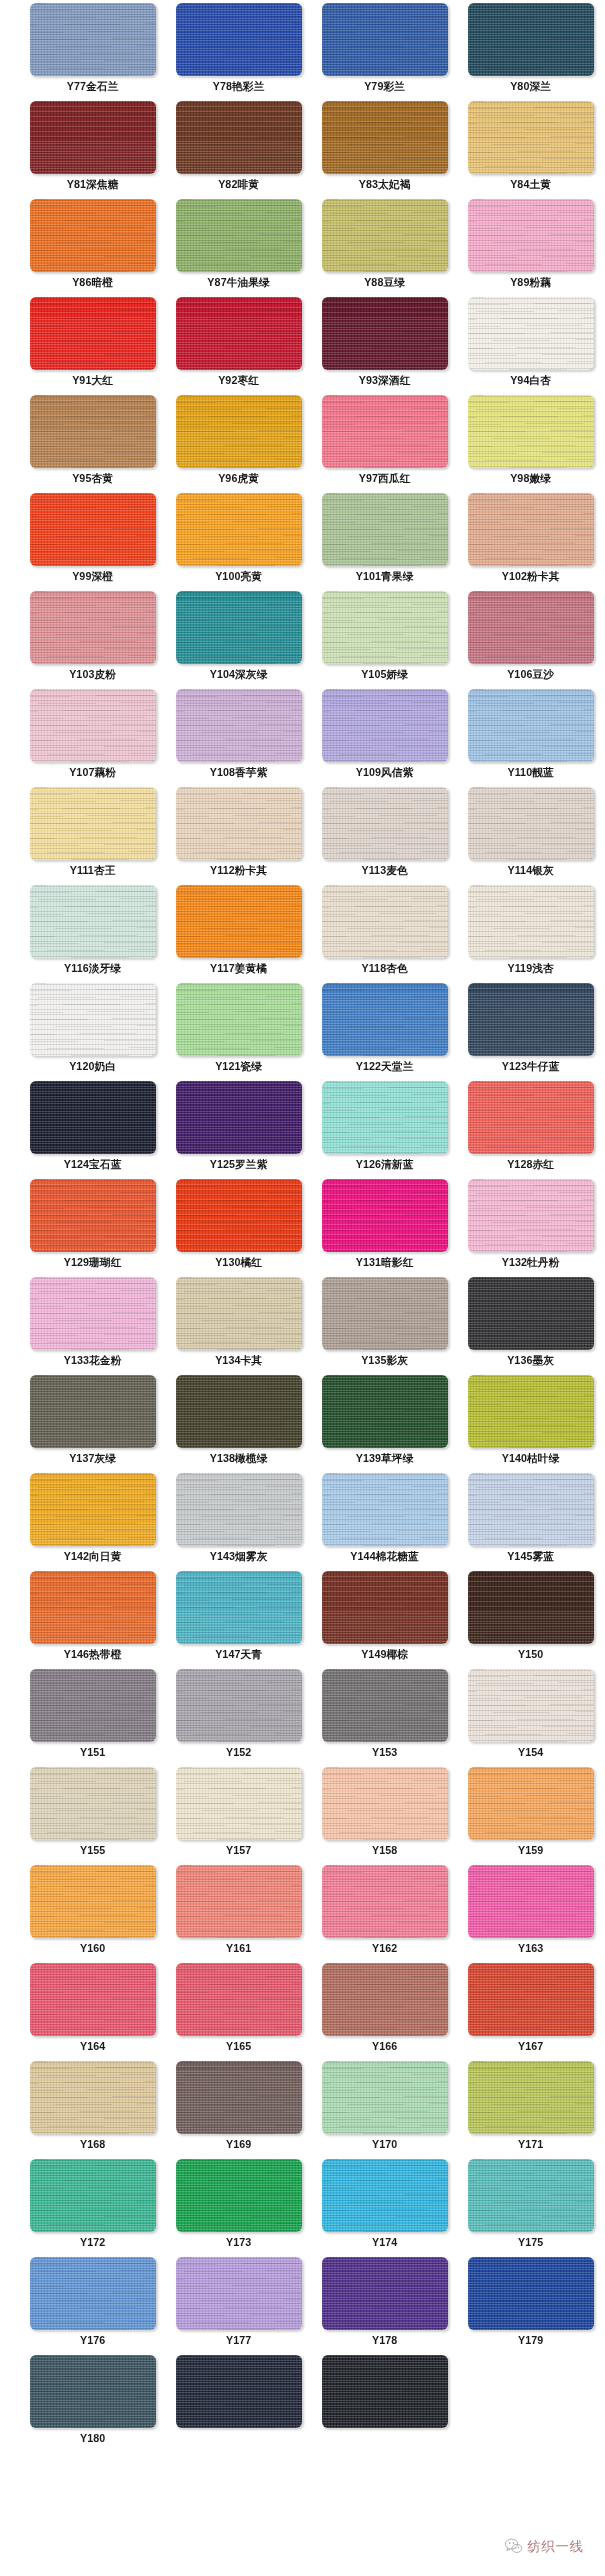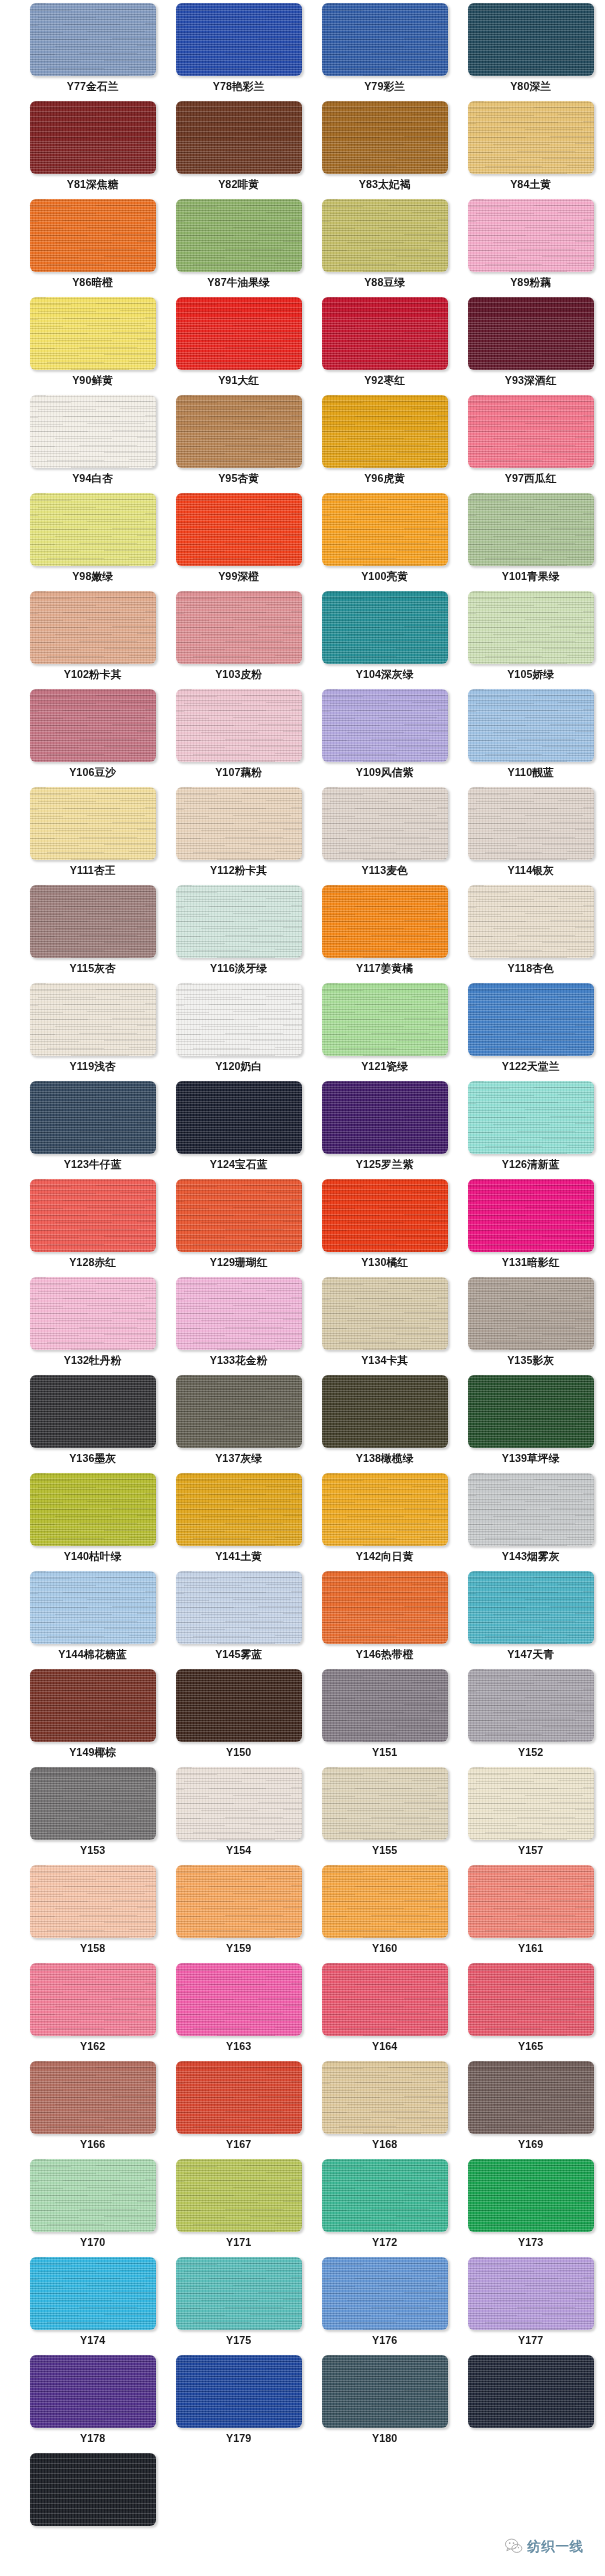--- a/index.html
+++ b/index.html
@@ -106,22 +106,22 @@
     align-items: center;
     gap: 3.9px;
     opacity: 0.62;
   }
   #watermark .wm-icon {
     width: 19px; height: 19px;
     flex: 0 0 auto;
   }
   #watermark .wm-text {
     font-size: 13.5px;
-    font-weight: 700;
-    color: #0c4a6e;
+    font-weight: 400;
+    color: #7f1d1d;
     letter-spacing: 0.6px;
     font-family: "DejaVu Sans", "Liberation Sans", sans-serif;
   }
 </style>
 </head>
 <body>
 
 <div id="swatch-grid">
     <div class="swatch-cell">
       <div class="swatch-chip" style="background-color: rgb(126, 151, 189);"></div>
@@ -165,24 +165,20 @@
     </div>
     <div class="swatch-cell">
       <div class="swatch-chip" style="background-color: rgb(194, 188, 99);"></div>
       <div class="swatch-label">Y88豆绿</div>
     </div>
     <div class="swatch-cell">
       <div class="swatch-chip" style="background-color: rgb(244, 169, 200);"></div>
       <div class="swatch-label">Y89粉藕</div>
     </div>
     <div class="swatch-cell">
-      <div class="swatch-chip" style="background-color: rgb(244, 225, 100);"></div>
-      <div class="swatch-label">Y90鲜黄</div>
-    </div>
-    <div class="swatch-cell">
       <div class="swatch-chip" style="background-color: rgb(232, 31, 25);"></div>
       <div class="swatch-label">Y91大红</div>
     </div>
     <div class="swatch-cell">
       <div class="swatch-chip" style="background-color: rgb(194, 16, 42);"></div>
       <div class="swatch-label">Y92枣红</div>
     </div>
     <div class="swatch-cell">
       <div class="swatch-chip" style="background-color: rgb(94, 19, 38);"></div>
       <div class="swatch-label">Y93深酒红</div>
@@ -237,20 +233,24 @@
     </div>
     <div class="swatch-cell">
       <div class="swatch-chip" style="background-color: rgb(194, 112, 127);"></div>
       <div class="swatch-label">Y106豆沙</div>
     </div>
     <div class="swatch-cell">
       <div class="swatch-chip" style="background-color: rgb(238, 196, 207);"></div>
       <div class="swatch-label">Y107藕粉</div>
     </div>
     <div class="swatch-cell">
+      <div class="swatch-chip" style="background-color: rgb(204, 174, 213);"></div>
+      <div class="swatch-label">Y108香芋紫</div>
+    </div>
+    <div class="swatch-cell">
       <div class="swatch-chip" style="background-color: rgb(176, 166, 222);"></div>
       <div class="swatch-label">Y109风信紫</div>
     </div>
     <div class="swatch-cell">
       <div class="swatch-chip" style="background-color: rgb(157, 193, 228);"></div>
       <div class="swatch-label">Y110靓蓝</div>
     </div>
     <div class="swatch-cell">
       <div class="swatch-chip" style="background-color: rgb(242, 221, 154);"></div>
       <div class="swatch-label">Y111杏王</div>
@@ -261,24 +261,20 @@
     </div>
     <div class="swatch-cell">
       <div class="swatch-chip" style="background-color: rgb(221, 210, 201);"></div>
       <div class="swatch-label">Y113麦色</div>
     </div>
     <div class="swatch-cell">
       <div class="swatch-chip" style="background-color: rgb(222, 211, 202);"></div>
       <div class="swatch-label">Y114银灰</div>
     </div>
     <div class="swatch-cell">
-      <div class="swatch-chip" style="background-color: rgb(155, 123, 120);"></div>
-      <div class="swatch-label">Y115灰杏</div>
-    </div>
-    <div class="swatch-cell">
       <div class="swatch-chip" style="background-color: rgb(207, 229, 220);"></div>
       <div class="swatch-label">Y116淡牙绿</div>
     </div>
     <div class="swatch-cell">
       <div class="swatch-chip" style="background-color: rgb(245, 132, 16);"></div>
       <div class="swatch-label">Y117姜黄橘</div>
     </div>
     <div class="swatch-cell">
       <div class="swatch-chip" style="background-color: rgb(232, 221, 203);"></div>
       <div class="swatch-label">Y118杏色</div>
@@ -359,24 +355,20 @@
       <div class="swatch-chip" style="background-color: rgb(63, 59, 38);"></div>
       <div class="swatch-label">Y138橄榄绿</div>
     </div>
     <div class="swatch-cell">
       <div class="swatch-chip" style="background-color: rgb(31, 74, 38);"></div>
       <div class="swatch-label">Y139草坪绿</div>
     </div>
     <div class="swatch-cell">
       <div class="swatch-chip" style="background-color: rgb(180, 188, 45);"></div>
       <div class="swatch-label">Y140枯叶绿</div>
-    </div>
-    <div class="swatch-cell">
-      <div class="swatch-chip" style="background-color: rgb(224, 165, 26);"></div>
-      <div class="swatch-label">Y141土黄</div>
     </div>
     <div class="swatch-cell">
       <div class="swatch-chip" style="background-color: rgb(238, 170, 33);"></div>
       <div class="swatch-label">Y142向日黄</div>
     </div>
     <div class="swatch-cell">
       <div class="swatch-chip" style="background-color: rgb(198, 201, 203);"></div>
       <div class="swatch-label">Y143烟雾灰</div>
     </div>
     <div class="swatch-cell">

